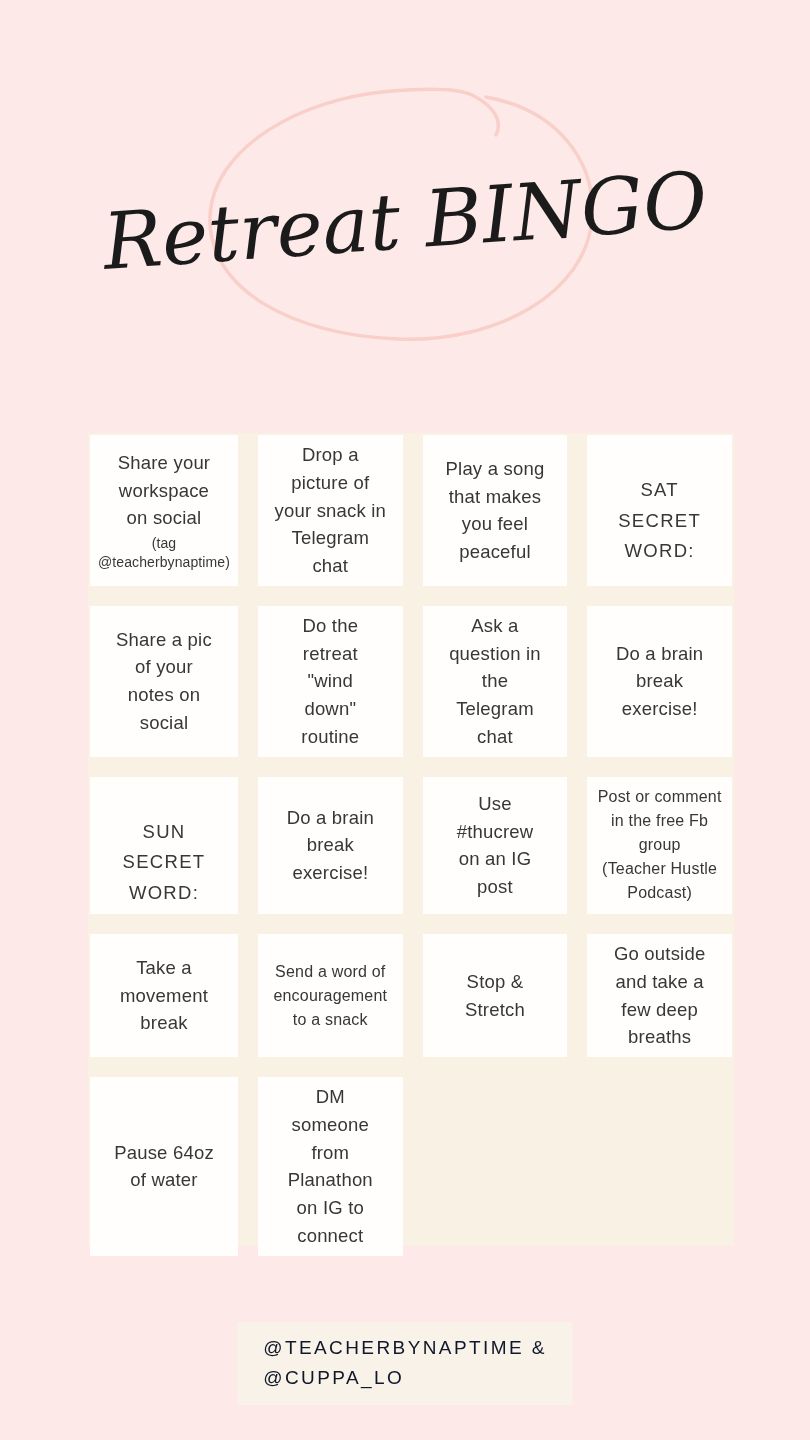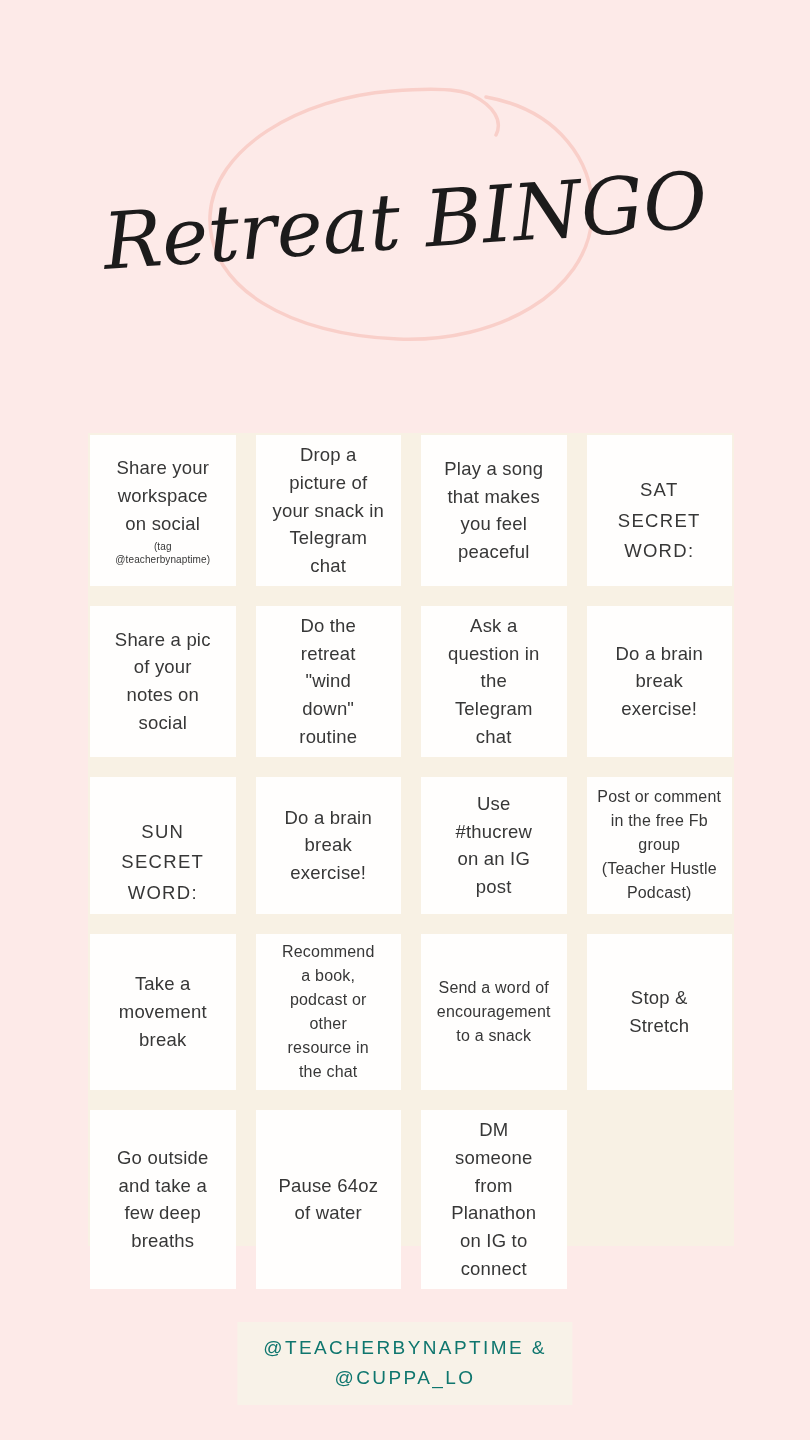--- a/index.html
+++ b/index.html
@@ -19,25 +19,25 @@
   .cell{
     background:var(--cell,#fffefd);
     display:flex;flex-direction:column;align-items:center;justify-content:center;
     text-align:center;white-space:pre-line;
     color:var(--text,#373737);
     font-size:18.5px;line-height:1.5;letter-spacing:.2px;
     padding:6px 8px;box-sizing:border-box;
   }
   .cell.sm{font-size:16px;line-height:1.5}
   .cell.secret{justify-content:flex-start;padding-top:40px;letter-spacing:1.3px;line-height:1.65}
-  .cell .sub{font-size:10px;line-height:1.35;margin-top:2px;letter-spacing:.1px}
+  .cell .sub{font-size:14px;line-height:1.35;margin-top:2px;letter-spacing:.1px}
   .footer{
     position:absolute;top:1322px;left:50%;transform:translateX(-50%);
-    background:var(--footerbg,#f8f2e8);color:#0f766e;
-    padding:11px 26px;text-align:center;white-space:pre-line;
+    background:var(--footerbg,#f8f2e8);color:#0f172a;
+    padding:11px 26px;text-align:left;white-space:pre-line;
     font-size:19px;letter-spacing:2.4px;line-height:1.6;font-weight:500;
   }
   .title-text{
     font-family:"DejaVu Serif",serif;font-style:italic;font-weight:400;
   }
 </style>
 </head>
 <body style="--bg: #fdeae8; --gap: #f8f1e4; --cell: #fffefd; --footerbg: #f8f2e8; --text: #373737;">
 
 <div class="header">
@@ -98,26 +98,20 @@
 on an IG
 post</span></div>
     <div class="cell sm"><span>Post or comment
 in the free Fb
 group
 (Teacher Hustle
 Podcast)</span></div>
     <div class="cell"><span>Take a
 movement
 break</span></div>
-    <div class="cell sm"><span>Recommend
-a book,
-podcast or
-other
-resource in
-the chat</span></div>
     <div class="cell sm"><span>Send a word of
 encouragement
 to a snack</span></div>
     <div class="cell"><span>Stop &amp;
 Stretch</span></div>
     <div class="cell"><span>Go outside
 and take a
 few deep
 breaths</span></div>
     <div class="cell"><span>Pause 64oz

